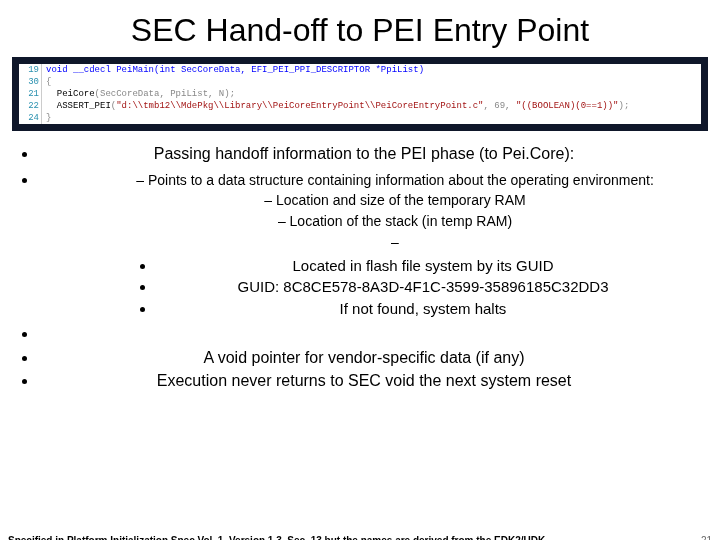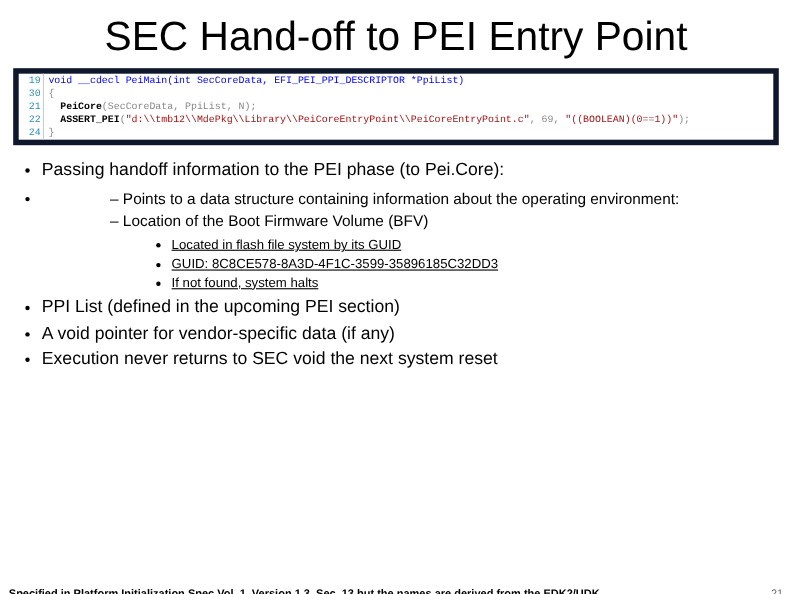--- a/index.html
+++ b/index.html
@@ -12,27 +12,27 @@
     color: #000;
     overflow: hidden;
   }
   .slide {
     width: 720px;
     height: 540px;
     position: relative;
     box-sizing: border-box;
   }
   .title {
-    font-size: 37px;
+    font-size: 32px;
     text-align: center;
     margin: 12px 0 8px 0;
     font-weight: normal;
   }
   .code-box {
-    border: 5px solid #0f172a;
+    border: 7px solid #0f172a;
     margin: 0 12px 12px 12px;
     font-family: "Courier New", monospace;
     font-size: 9px;
     line-height: 12px;
     background: #fff;
   }
   .code-row {
     display: flex;
   }
   .ln {
@@ -42,46 +42,45 @@
     border-right: 1px solid #ccc;
     padding: 0 2px;
     flex-shrink: 0;
   }
   .code {
     padding-left: 4px;
     white-space: pre;
     color: #888;
   }
   .kw { color: #0000ff; text-align: center; }
-  .fn { color: #000; font-weight: bold; text-align: center; }
+  .fn { color: #000; font-weight: normal; text-align: center; }
   .str { color: #a31515; }
   ul.main {
     margin: 0 30px 0 10px;
     padding-left: 28px;
     font-size: 16px;
     line-height: 1.35;
   }
-  ul.main > li { margin-bottom: 2px; }
+  ul.main > li { margin-bottom: 2px; text-align: center; }
   ul.sub1 {
     margin: 4px 0 4px 0;
     padding-left: 30px;
     font-size: 14px;
     list-style-type: none;
   }
   ul.sub1 > li::before {
     content: "– ";
     margin-left: -16px;
   }
   ul.sub1 > li { margin-bottom: 2px; margin-left: 48px; }
   ul.sub2 {
     margin: 4px 0 4px 0;
     padding-left: 40px;
-    font-size: 12px;
+    font-size: 15px;
     list-style-type: disc;
-    text-decoration: underline;
   }
   ul.sub2 > li { margin-bottom: 1px; }
   .footer {
     position: absolute;
     bottom: 6px;
     left: 8px;
     right: 8px;
     font-size: 10px;
     font-weight: bold;
   }
@@ -121,32 +120,32 @@
       <div class="ln">24</div>
       <div class="code">}</div>
     </div>
   </div>
 
   <ul class="main">
     <li>Passing handoff information to the PEI phase (to Pei.Core):</li>
     <li>
       <ul class="sub1">
         <li>Points to a data structure containing information about the operating environment:</li>
+        <li>Location and size of the temporary RAM</li>
+        <li>Location of the stack (in temp RAM)</li>
         <li>
-          <span>Location of the Boot Firmware Volume (BFV)</span>
           <ul class="sub2">
             <li>Located in flash file system by its GUID</li>
             <li>GUID: 8C8CE578-8A3D-4F1C-3599-35896185C32DD3</li>
             <li>If not found, system halts</li>
           </ul>
         </li>
       </ul>
     </li>
     <li>
-      <span>PPI List (defined in the upcoming PEI section)</span>
     </li>
     <li>A void pointer for vendor-specific data (if any)</li>
     <li>Execution never returns to SEC void the next system reset</li>
   </ul>
 
   <div class="footer">Specified in Platform Initialization Spec Vol. 1, Version 1.3, Sec. 13 but the names are derived from the EDK2/UDK</div>
   <div class="pagenum">21</div>
 </div>
 
 </body></html>

